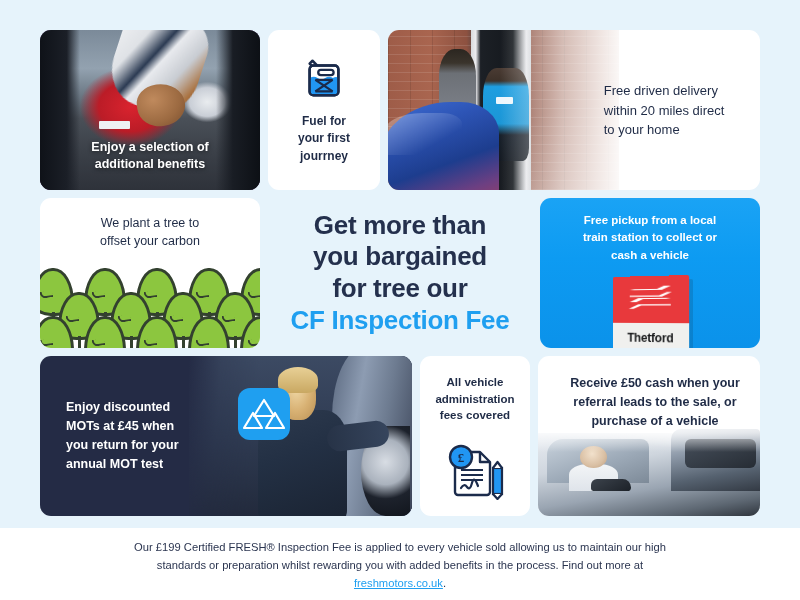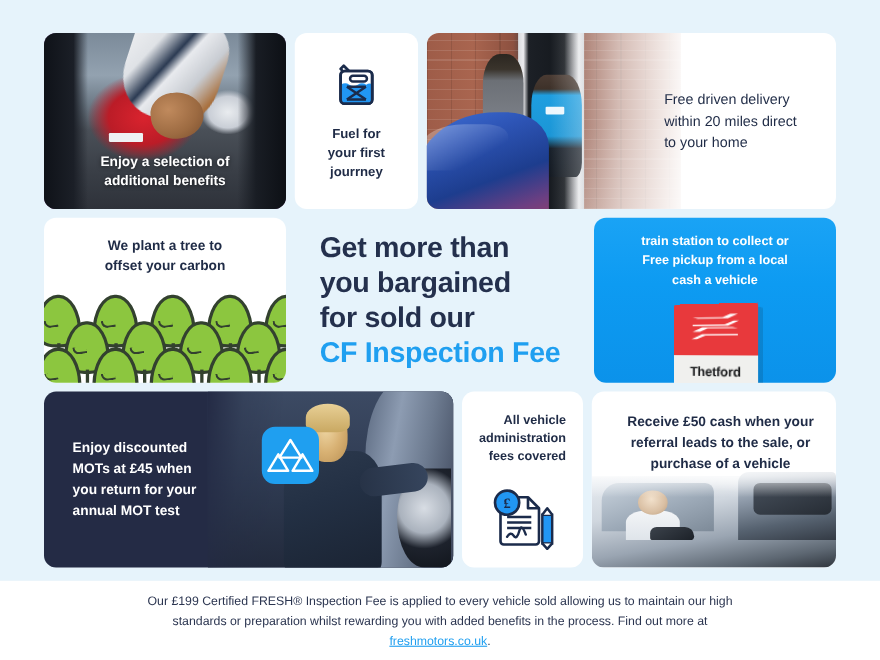--- a/index.html
+++ b/index.html
@@ -146,21 +146,21 @@
   .delivery-text {
     position:absolute; left:58%; top:50%; transform:translateY(-50%);
     width: 39%;
     color:#1f2b46; font-weight:normal; font-size:13px; line-height:1.5;
   }
 
   
   #card-trees { left: 0; top: 168px; width: 220px; height: 150px; background:#ffffff; }
   .trees-title {
     position:absolute; left:0; right:0; top:16px;
-    text-align:center; color:#1f2b46; font-weight:bold; font-size:12.5px; line-height:1.45;
+    text-align:center; color:#1f2b46; font-weight:normal; font-size:12.5px; line-height:1.45;
     z-index:2;
   }
   .tree-field { position:absolute; left:0; right:0; bottom:0; height:86px; }
   .tree {
     position:absolute; width:42px; height:58px;
   }
   .tree .crown {
     position:absolute; left:0; top:0; width:42px; height:48px;
     background:#8cc63f;
     border:3px solid #33412f;
@@ -178,21 +178,21 @@
   .tree .trunk {
     position:absolute; left:50%; top:44px; width:3px; height:14px;
     margin-left:-1.5px; background:#33412f;
   }
 
   
   #card-headline { left: 228px; top: 168px; width: 264px; height: 150px; background:transparent; }
   .headline {
     position:absolute; inset:0;
     display:flex; align-items:center; justify-content:center;
-    text-align:left;
+    text-align:center;
   }
   .headline h1 {
     margin:0; font-size:26px; line-height:1.22; font-weight:bold; color:#24304d;
     letter-spacing:-0.3px;
   }
   .headline .accent { color:#1f9ff0; display:block; }
 
   
   #card-train { left: 500px; top: 168px; width: 220px; height: 150px;
     background: linear-gradient(180deg,#1aa3f5 0%, #0d9bf2 40%, #0b92ea 100%); }
@@ -255,21 +255,21 @@
     position:absolute; left:198px; top:32px; width:52px; height:52px;
     background:#1f9ff0; border-radius:12px;
   }
 
   
   #card-admin { left: 380px; top: 326px; width: 110px; height: 160px; }
   .admin-inner {
     position:absolute; inset:0; display:flex; flex-direction:column;
     align-items:center; justify-content:flex-start; padding: 18px 8px 0; box-sizing:border-box; gap:18px;
   }
-  .admin-label { color:#1f2b46; font-weight:bold; font-size:11.5px; line-height:1.45; text-align:right; }
+  .admin-label { color:#1f2b46; font-weight:bold; font-size:11.5px; line-height:1.45; text-align:center; }
 
   
   #card-referral { left: 498px; top: 326px; width: 222px; height: 160px; background:#ffffff; }
   .ph-ref {
     position:absolute; left:0; top:48%; width:100%; height:52%;
     background:
       linear-gradient(185deg, rgba(255,255,255,.9) 0%, rgba(255,255,255,0) 22%),
       linear-gradient(170deg,#e9edf2 0%, #cfd6de 34%, #9aa5b2 62%, #5d6772 85%, #2f353d 100%);
   }
   .ph-ref .glass {
@@ -443,30 +443,30 @@
             <div class="crown"></div>
           </div>
         </div>
     </div>
 
     <div class="card" id="card-headline">
       <div class="headline">
         <h1>
           <span>Get more than</span><br>
           <span>you bargained</span><br>
-          <span>for sold our</span>
+          <span>for tree our</span>
           <span class="accent">CF Inspection Fee</span>
         </h1>
       </div>
     </div>
 
     <div class="card" id="card-train">
       <div class="train-title">
+        <div>Free pickup from a local</div>
         <div>train station to collect or</div>
-        <div>Free pickup from a local</div>
         <div>cash a vehicle</div>
       </div>
       <div class="sign-wrap">
 
         <div class="sign-board">
           <div class="sign-red">
             <span class="br-logo">
               <svg width="46" height="26" viewBox="0 0 46 26">
                 <path d="M2 5 h28 l7 -3 h7 l-9 4 h-28 z" fill="#ffffff"></path>
                 <path d="M2 11.5 h30 l8 -3.2 h5 l-10 4.4 h-33 z" fill="#ffffff"></path>

